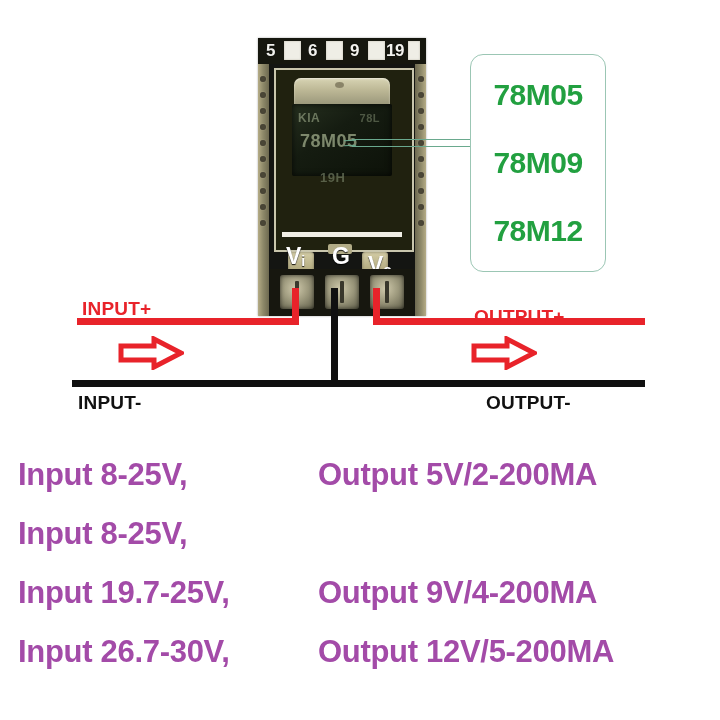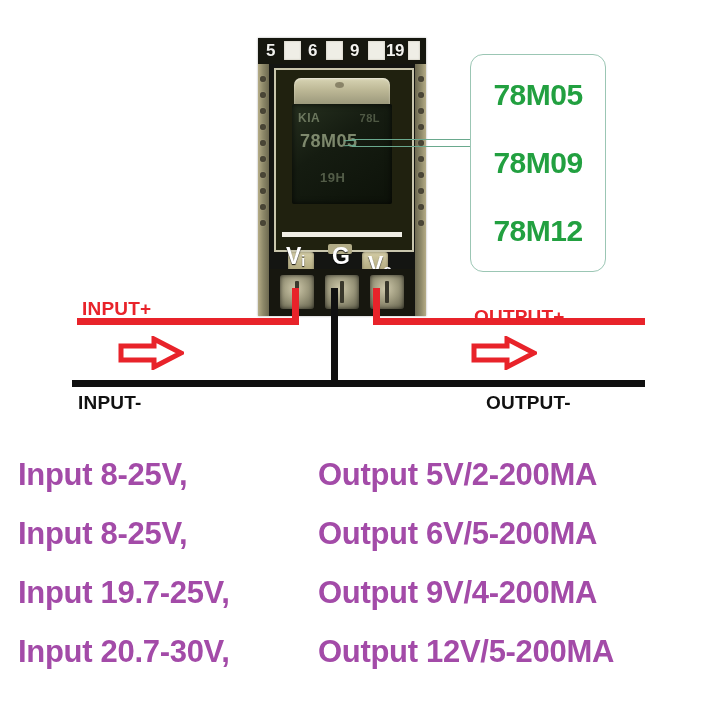--- a/index.html
+++ b/index.html
@@ -110,21 +110,21 @@
     height: 6px;
     border-radius: 50%;
     background: #8a8468;
   }
   
   .ic-body {
     position: absolute;
     left: 34px;
     top: 66px;
     width: 100px;
-    height: 100px;
+    height: 72px;
     background: linear-gradient(145deg, #26301f 0%, #151c11 40%, #0d1209 100%);
     border-radius: 2px;
     box-shadow: inset 0 0 6px rgba(0,0,0,0.8);
   }
   .ic-mark {
     position: absolute;
     color: #7e8a6e;
     font-family: "Liberation Sans", sans-serif;
     font-weight: bold;
     letter-spacing: 0.5px;
@@ -440,25 +440,24 @@
     <polygon points="3,10 36,10 36,3 63,17 36,31 36,24 3,24" fill="#ffffff" stroke="#e8232a" stroke-width="5" stroke-linejoin="miter"></polygon>
   </svg>
 
   <div class="spec-table">
     <div class="spec-row">
       <div class="spec-in">Input 8-25V,</div>
       <div class="spec-out">Output 5V/2-200MA</div>
     </div>
     <div class="spec-row">
       <div class="spec-in">Input 8-25V,</div>
-      <div class="spec-out">Output 6V/5-200MA</div>
     </div>
     <div class="spec-row">
       <div class="spec-in">Input 19.7-25V,</div>
       <div class="spec-out">Output 9V/4-200MA</div>
     </div>
     <div class="spec-row">
-      <div class="spec-in">Input 20.7-30V,</div>
+      <div class="spec-in">Input 26.7-30V,</div>
       <div class="spec-out">Output 12V/5-200MA</div>
     </div>
   </div>
 
 </div>
 
 </body></html>

